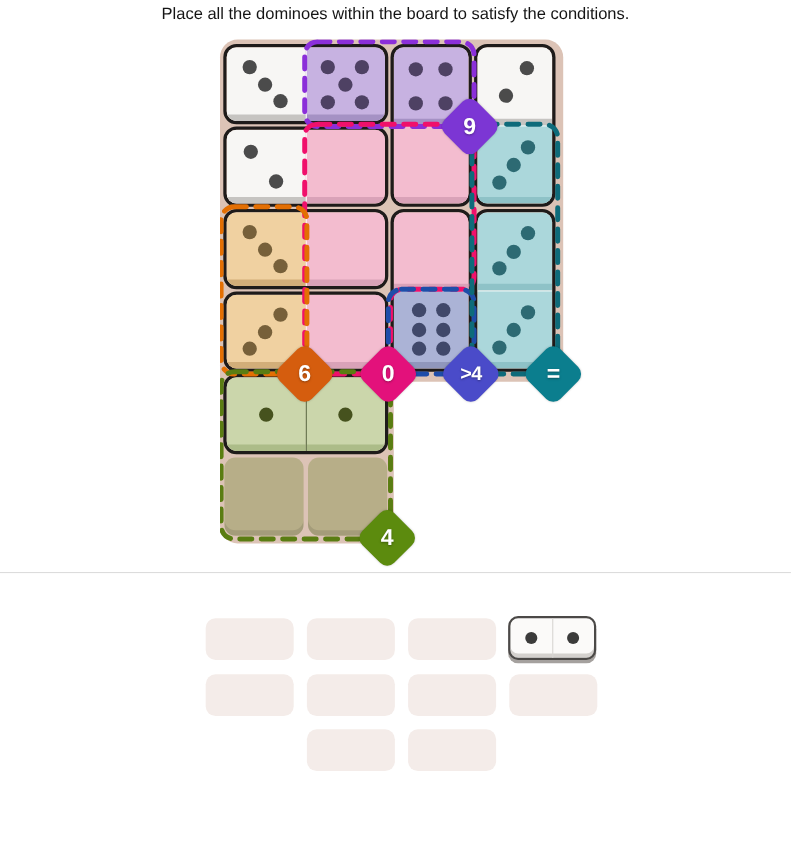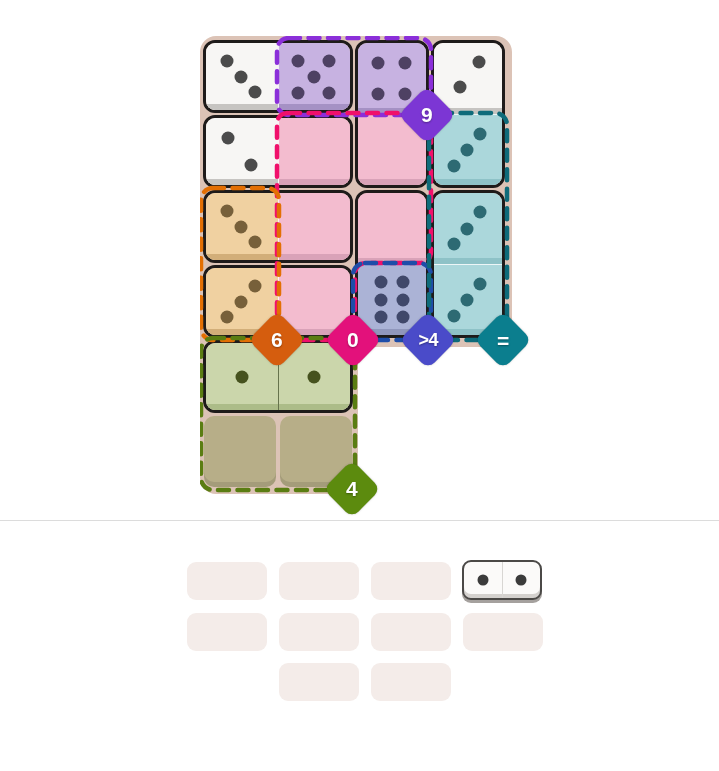--- a/index.html
+++ b/index.html
@@ -51,20 +51,21 @@
   .tray-domino .t-half { position:relative; flex:1; }
   .tray-domino .t-half + .t-half { border-left:1px solid #d8d6d3; }
   .t-pip { position:absolute; left:50%; top:50%; width:11px; height:11px; border-radius:50%;
            background:#3b3b3b; transform:translate(-50%,-50%); }
 </style>
 </head>
 <body>
 
 <div class="page">
 
+  <div class="title">Place all the dominoes within the board to satisfy the conditions.</div>
 
   <div class="board">
     <div class="frame frame-upper"></div>
     <div class="frame frame-lower"></div>
 
     <div id="cells-layer">
         <div class="unit h" style="left: 3px; top: 4px; width: 150px; height: 73px;">
           <div class="half" style="background: rgb(247, 246, 244); box-shadow: rgb(198, 196, 193) 0px -6px 0px inset;">
             <div class="pip" style="left: 29%; top: 27%; background: rgb(75, 75, 75);"></div>
             <div class="pip" style="left: 49%; top: 51%; background: rgb(75, 75, 75);"></div>

